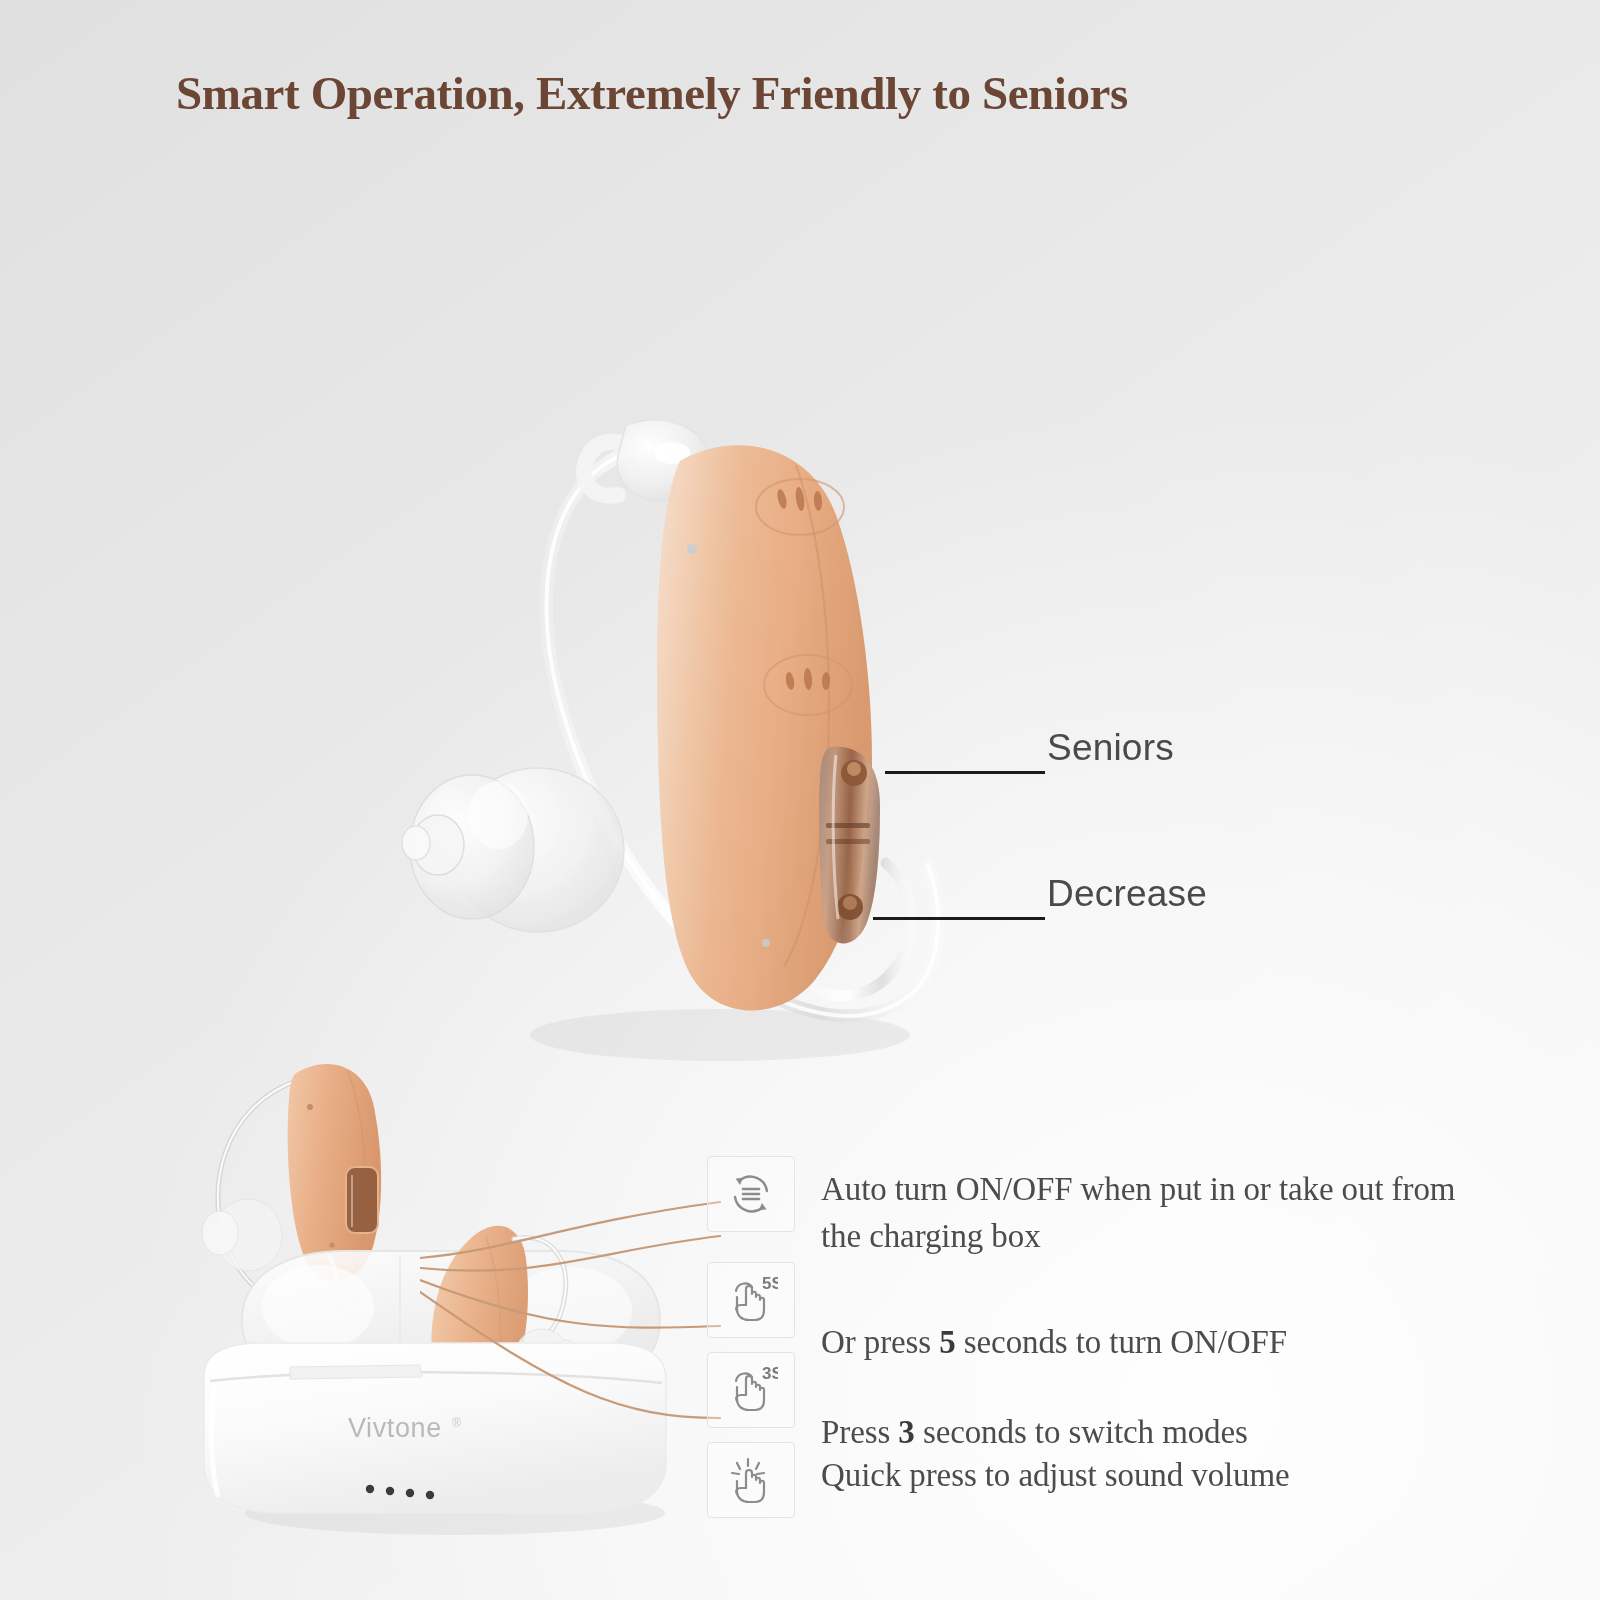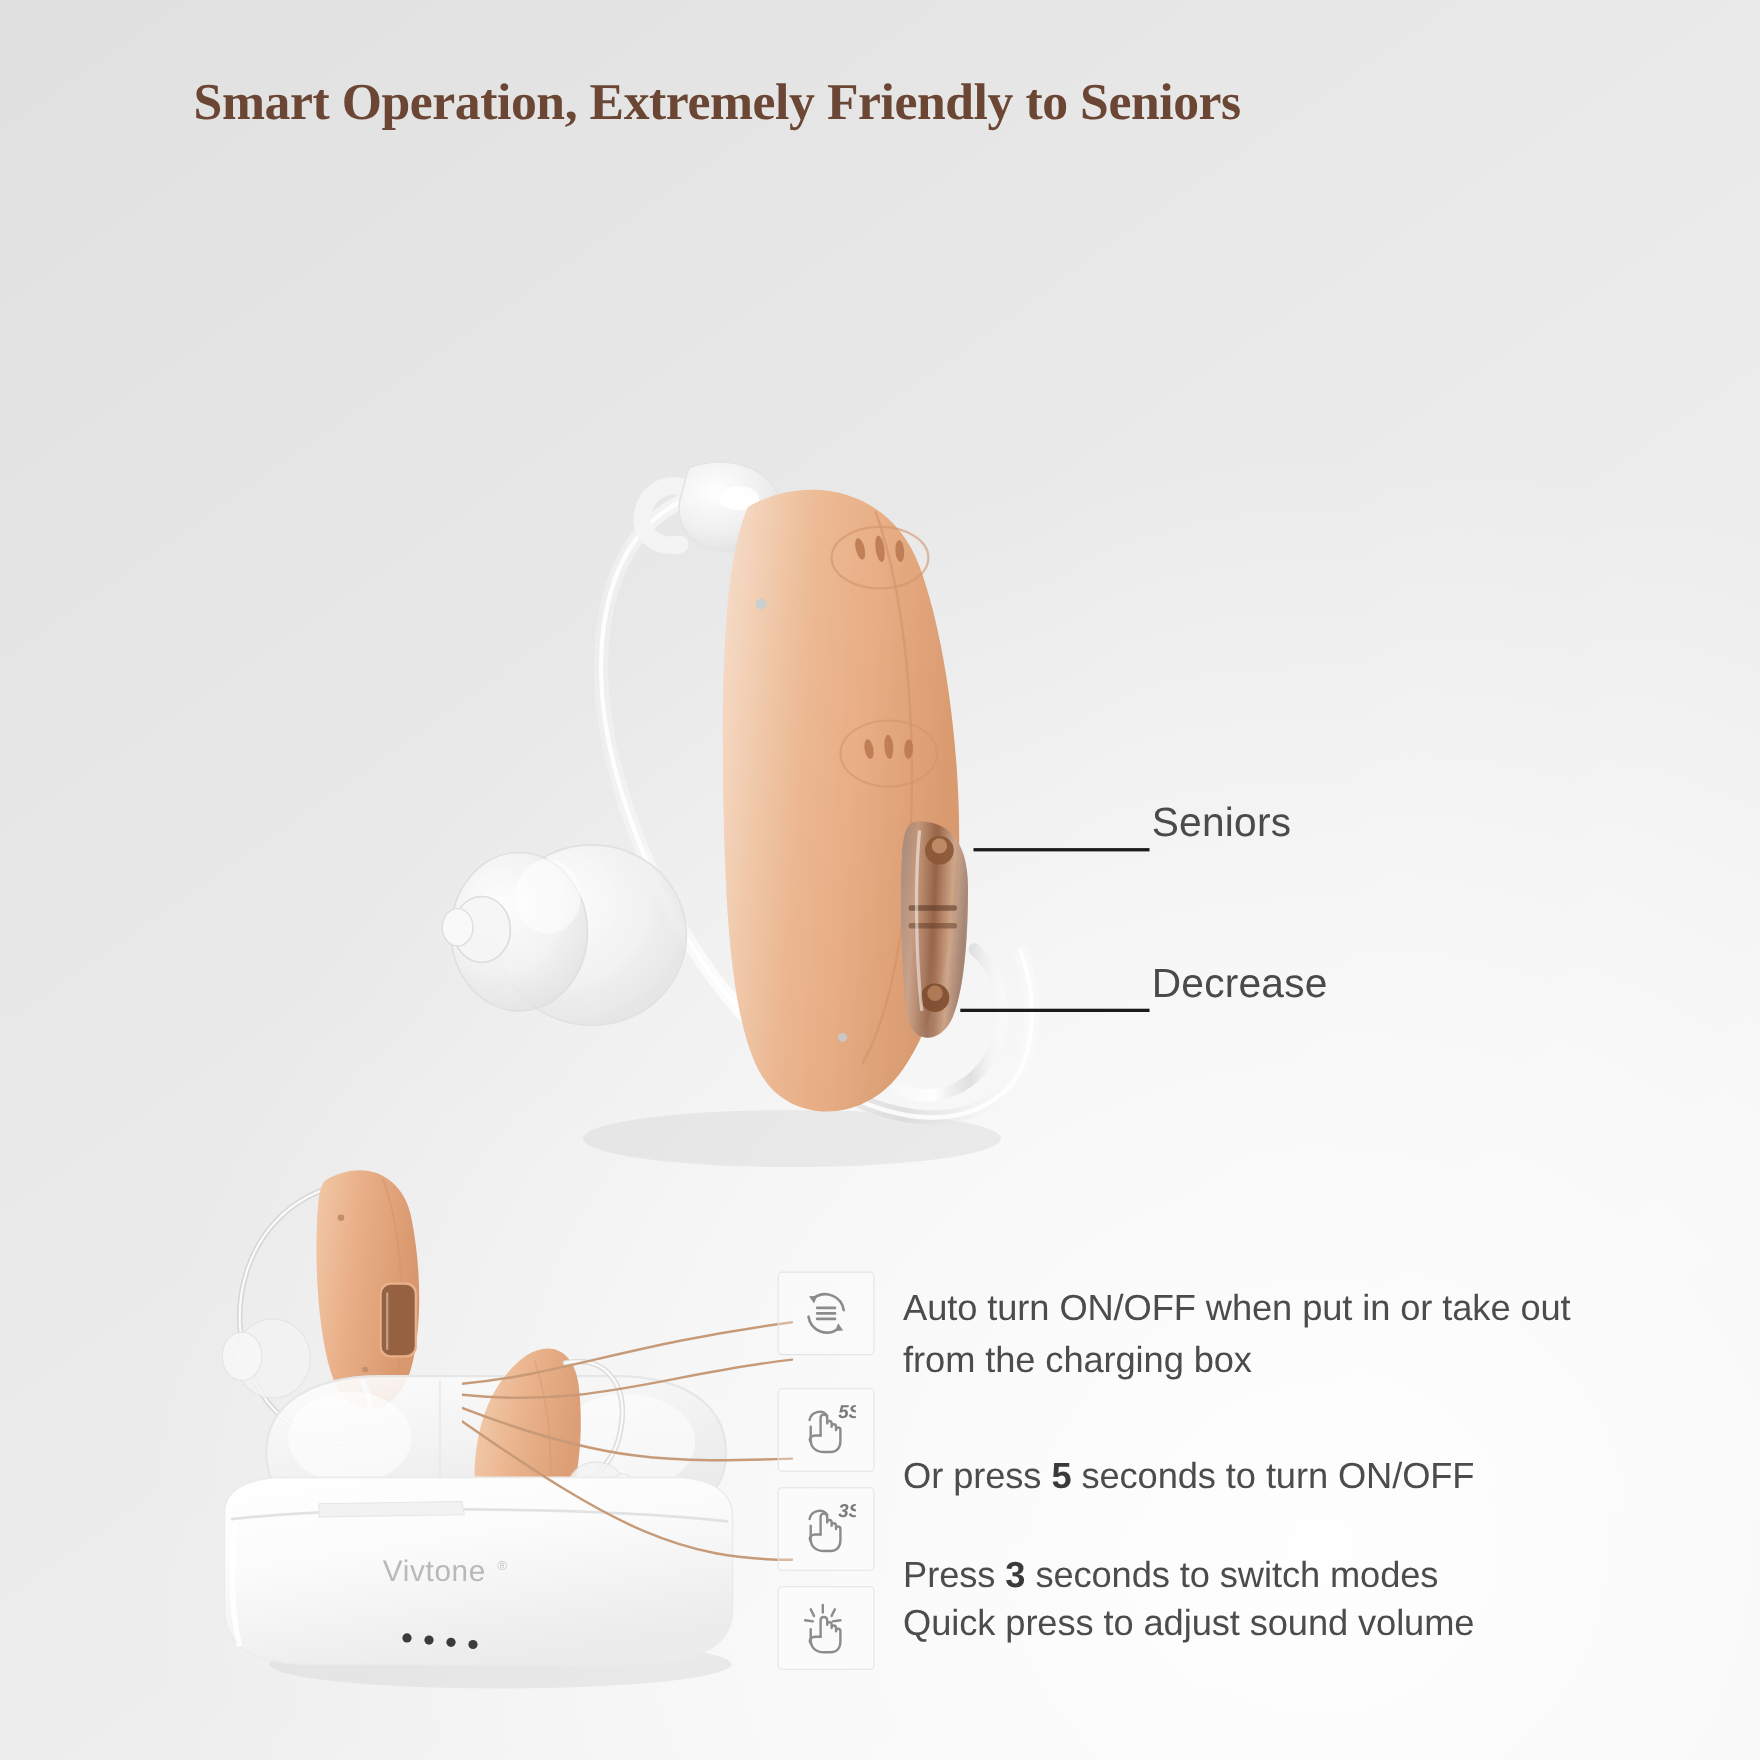--- a/index.html
+++ b/index.html
@@ -113,30 +113,30 @@
     width: 88px;
     height: 76px;
     border: 1.5px solid #e4e4e4;
     border-radius: 4px;
     background: rgba(255,255,255,0.32);
     display: flex;
     align-items: center;
     justify-content: center;
     flex: 0 0 auto;
     box-sizing: border-box;
-    font-style: italic;
   }
   .feature-text {
     margin-left: 26px;
     font-size: 33px;
     color: #4c4c4c;
     line-height: 1.42;
     letter-spacing: -0.1px;
     padding-top: 10px;
     white-space: pre-line;
+    font-family: Liberation Serif, serif;
   }
   .feature-text b { font-weight: bold; color: #3a3a3a; }
   .icon-sec-label {
     font-size: 17px;
     font-weight: bold;
     fill: #7a7a7a;
   }
 </style>
 </head>
 <body>

